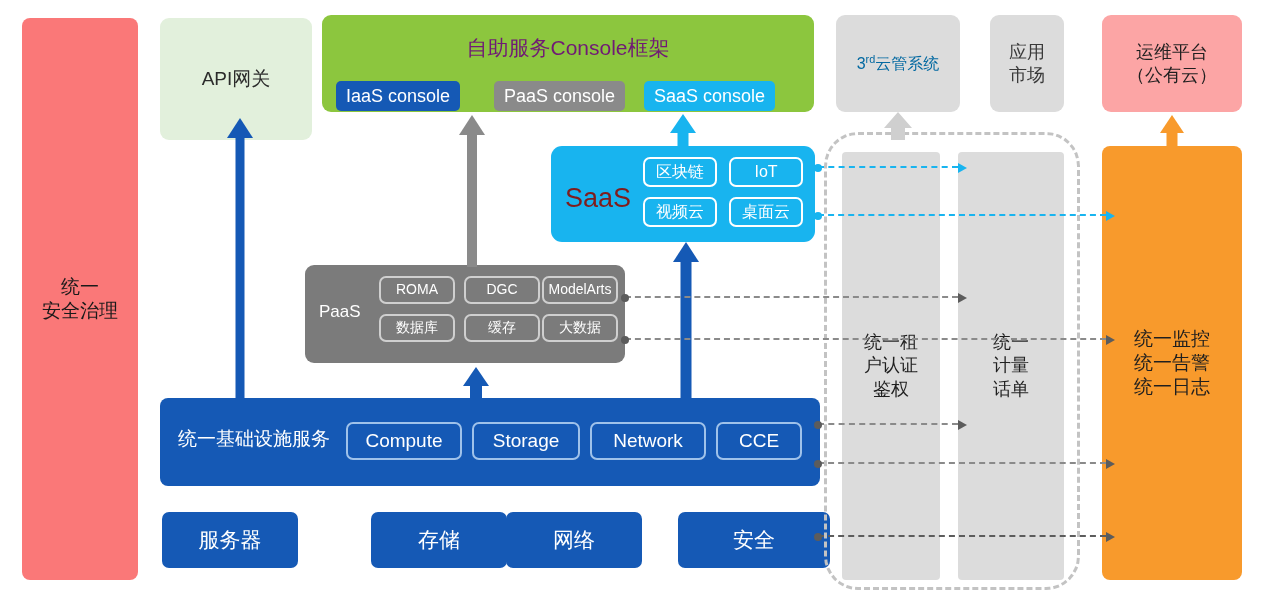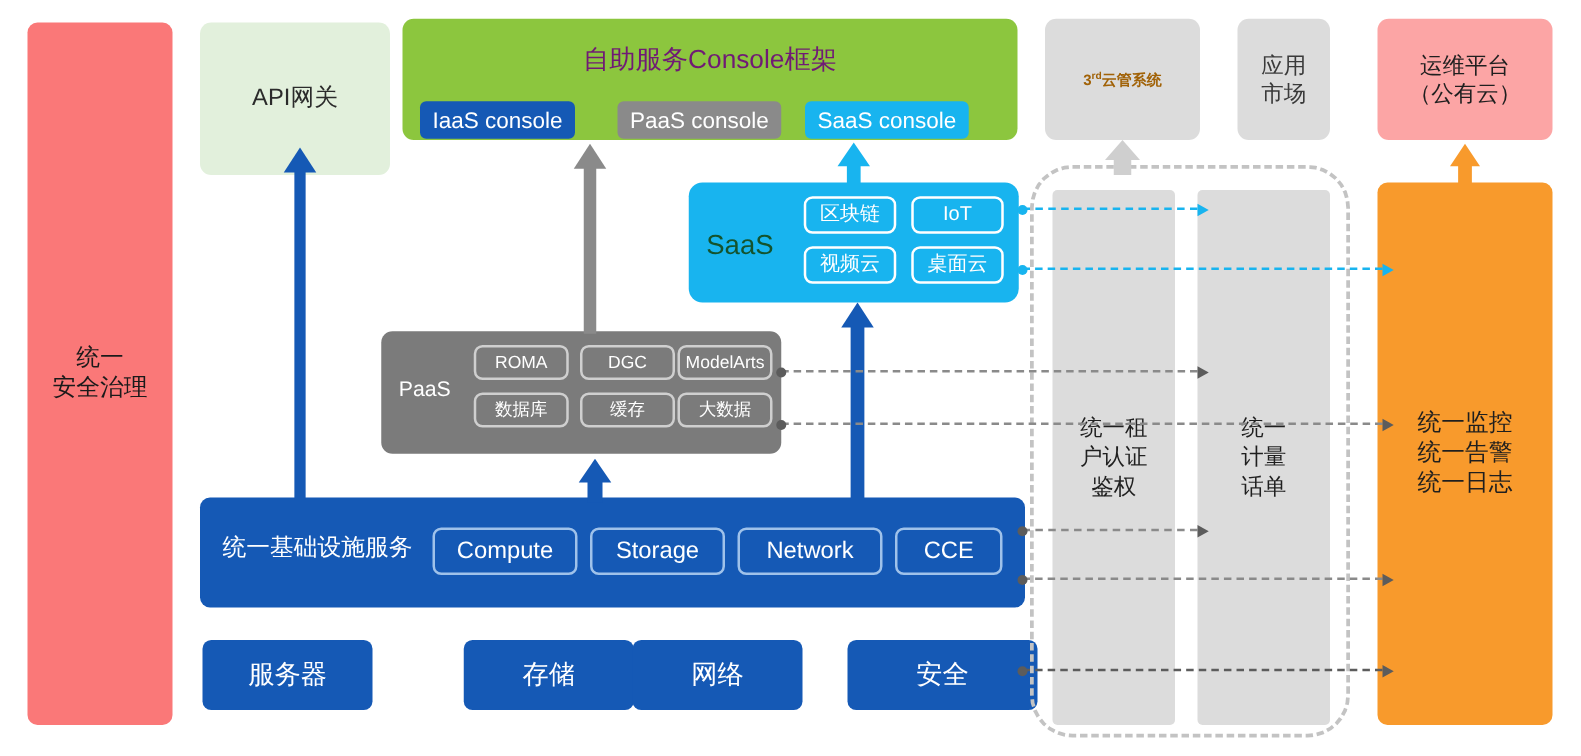--- a/index.html
+++ b/index.html
@@ -70,44 +70,43 @@
     border-radius: 5px;
     padding: 0 10px;
   }
   #chip-iaas { left: 14px;  background: #1559b5; }
   #chip-paas { left: 172px; background: #8a8a8a; }
   #chip-saas { left: 322px; background: #18b4ef; }
 
   
   #third-party {
     left: 836px; top: 15px; width: 124px; height: 97px;
-    background: #dcdcdc; color: #a16207; font-size: 12px;
-    border-radius: 9px;
-    font-weight: bold;
+    background: #dcdcdc; color: #0369a1; font-size: 16px;
+    border-radius: 9px;
   }
   #app-market {
     left: 990px; top: 15px; width: 74px; height: 97px;
     background: #dcdcdc; color: #3a3a3a; font-size: 18px;
     border-radius: 9px;
   }
   #ops-platform {
     left: 1102px; top: 15px; width: 140px; height: 97px;
     background: #fca5a5; color: #1f1f1f; font-size: 18px;
     border-radius: 9px;
   }
 
   
   #saas-block {
     left: 551px; top: 146px; width: 264px; height: 96px;
     background: #18b4ef; border-radius: 11px;
     display: block;
   }
   #saas-label {
     position: absolute; left: 14px; top: 36px;
-    color: #14532d; font-size: 22px;
+    color: #7f1d1d; font-size: 27px;
   }
   .saas-chip {
     position: absolute;
     box-sizing: border-box;
     display: flex; align-items: center; justify-content: center;
     border: 2px solid #ffffff; border-radius: 7px;
     color: #ffffff; font-size: 16px;
     height: 30px; width: 74px;
   }
   #saas-chip-0 { left: 92px;  top: 11px; }

